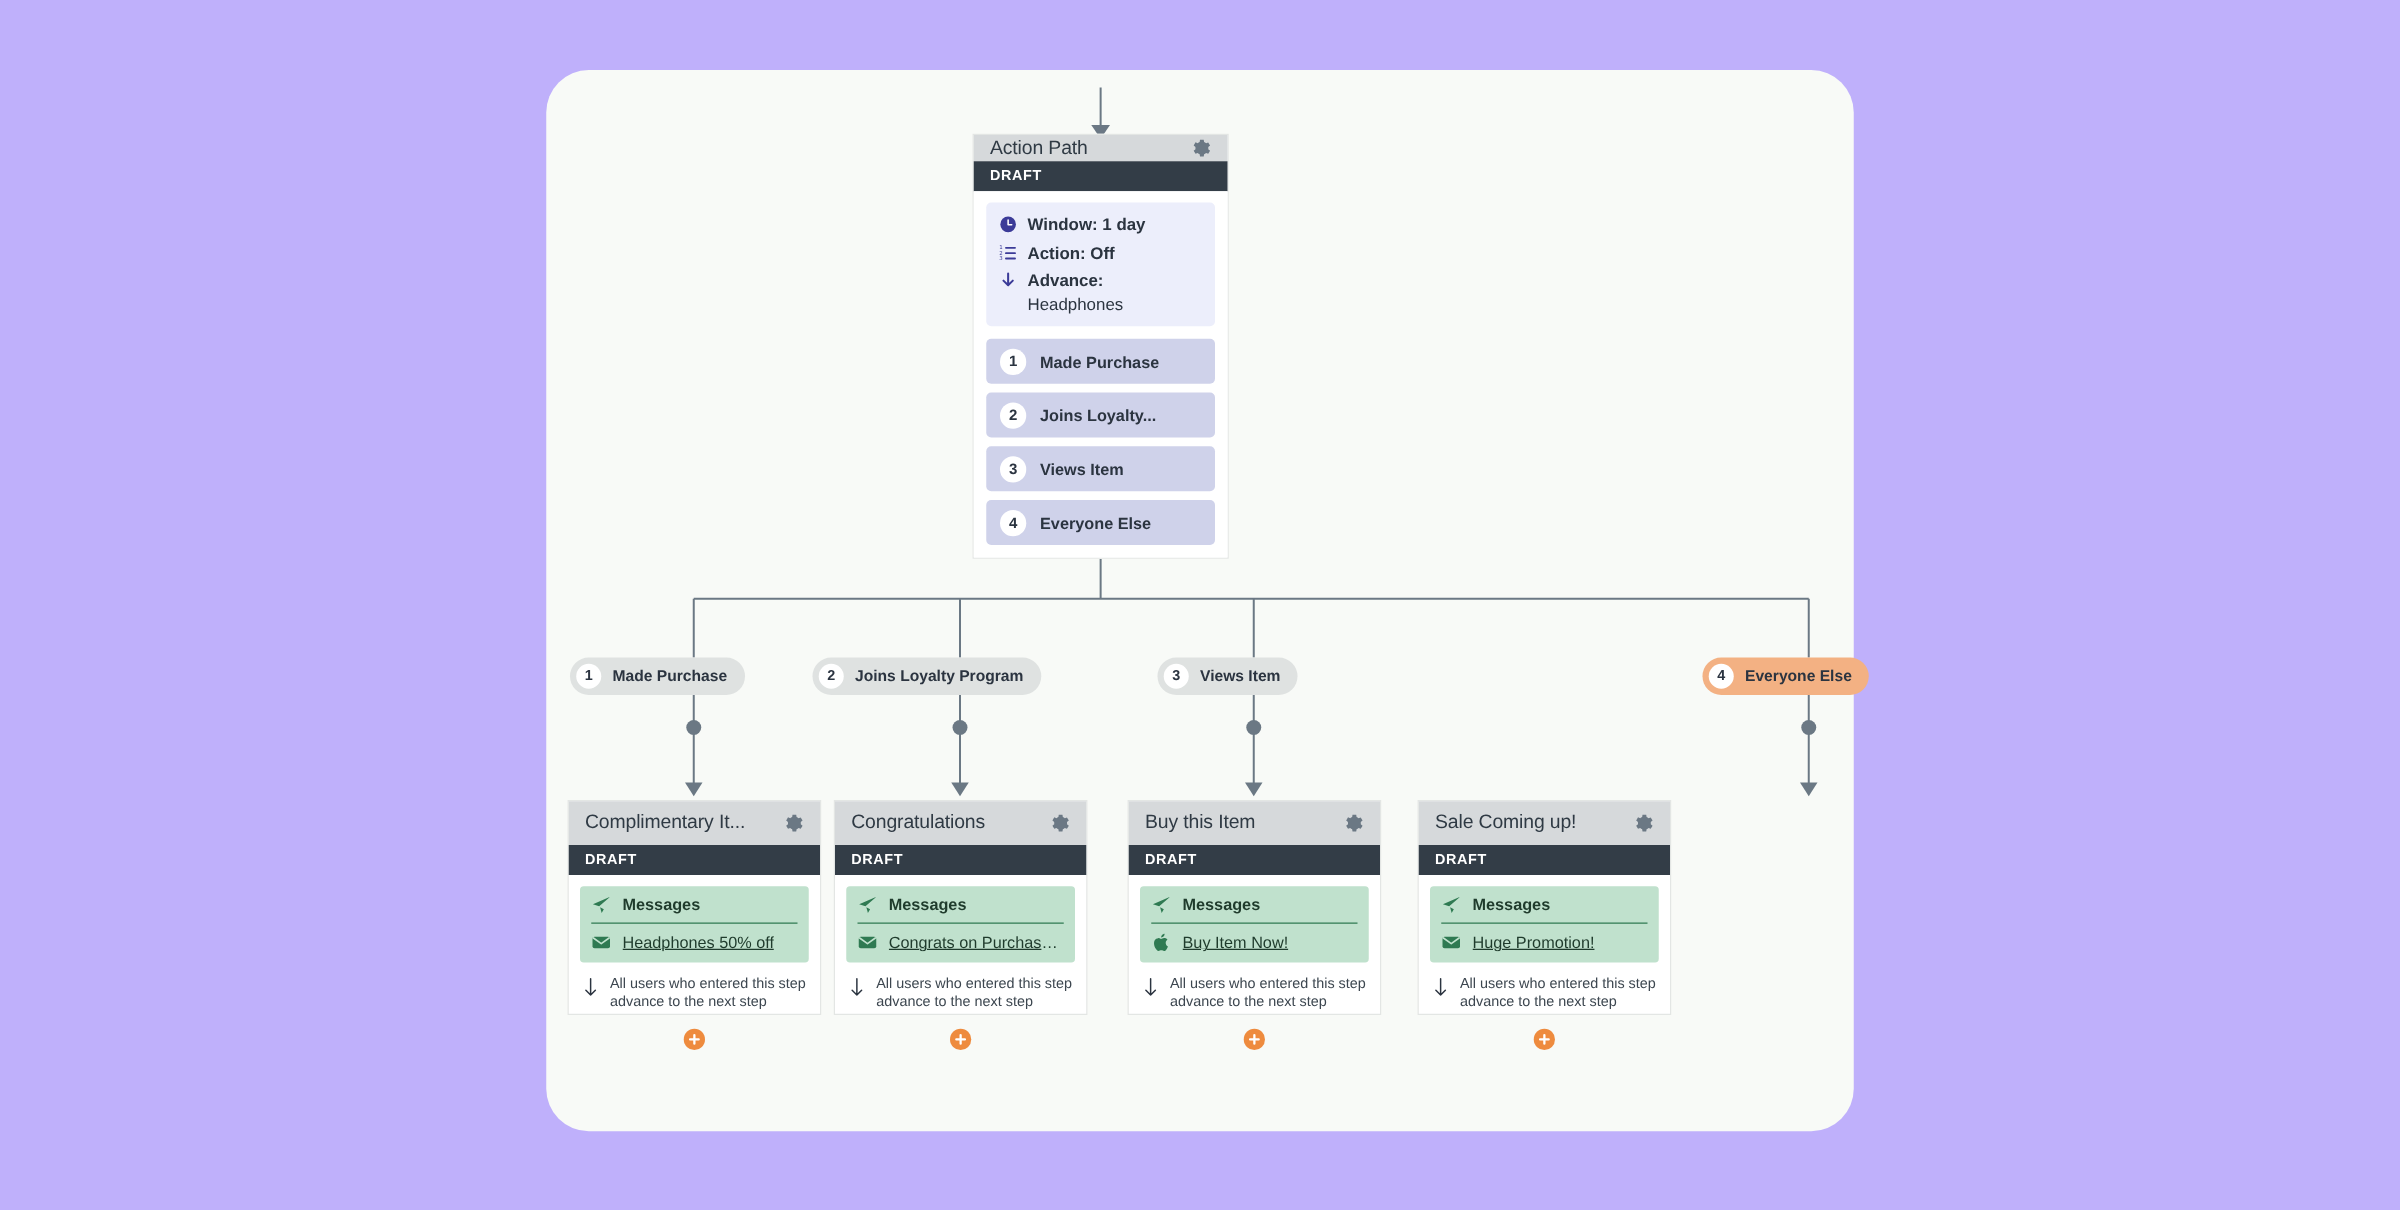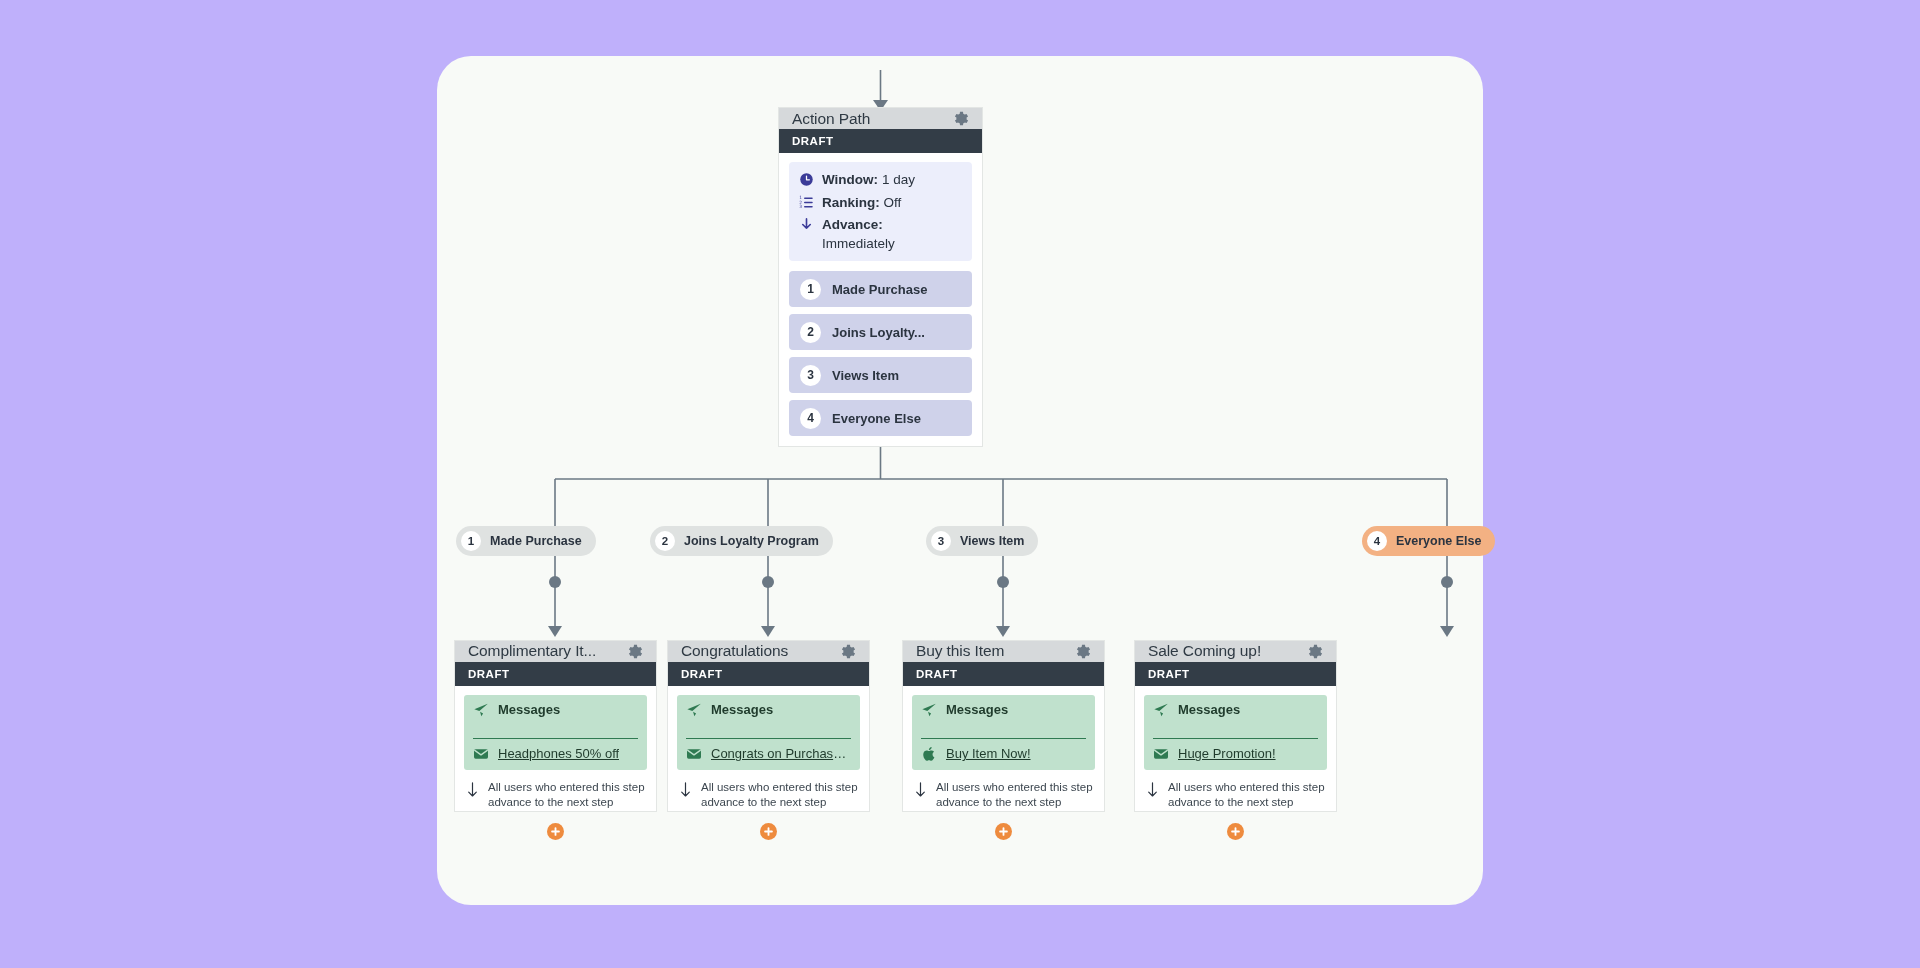--- a/index.html
+++ b/index.html
@@ -103,21 +103,21 @@
     align-items: flex-start;
     gap: 8px;
     margin-bottom: 4px;
     font-size: 13.5px;
     color: #2b3440;
     line-height: 1.35;
   }
   .meta-row:last-child { margin-bottom: 0; }
   .meta-icon { width: 15px; height: 15px; flex: none; margin-top: 1px; }
   .meta-label { font-weight: bold; }
-  .meta-val { font-weight: normal; }
+  .meta-val { font-weight: bold; }
   .meta-sub {
     font-size: 13.5px;
     color: #2b3440;
     padding-left: 23px;
     margin-top: -2px;
   }
 
   .step-row {
     background: #cfd2ea;
     border-radius: 4px;
@@ -191,21 +191,21 @@
   }
   .msg-box {
     background: #c0e1cd;
     border-radius: 3px;
     padding: 7px 9px 8px 9px;
   }
   .msg-head {
     display: flex;
     align-items: center;
     gap: 9px;
-    padding-bottom: 20px;
+    padding-bottom: 6px;
     border-bottom: 1.5px solid #2f7a52;
   }
   .msg-head-label {
     font-size: 13px;
     font-weight: bold;
     color: #1f3b2c;
   }
   .msg-item {
     display: flex;
     align-items: center;
@@ -319,32 +319,32 @@
                 <rect x="8" y="10.8" width="14" height="2.4" rx="1.2"></rect>
                 <rect x="8" y="17.6" width="14" height="2.4" rx="1.2"></rect>
               </g>
               <g fill="#3b3b98" font-size="7" font-family="DejaVu Sans">
                 <text x="0.5" y="7">1</text>
                   <text x="0.5" y="14">2</text>
                   <text x="0.5" y="21">3</text>
               </g>
             </svg>
             <div>
-              <span class="meta-label">Ranking:</span>
+              <span class="meta-label">Action:</span>
               <span class="meta-val">Off</span>
             </div>
           </div>
 
           <div class="meta-row">
             <svg class="meta-icon" viewBox="0 0 24 24" xmlns="http://www.w3.org/2000/svg">
               <path d="M12 3v15m0 0l-6-6m6 6l6-6" stroke="#3b3b98" stroke-width="2.6" fill="none" stroke-linecap="round" stroke-linejoin="round"></path>
             </svg>
             <span class="meta-label">Advance:</span>
           </div>
-          <div class="meta-sub">Immediately</div>
+          <div class="meta-sub">Headphones</div>
         </div>
 
         <div class="step-row">
           <div class="step-num">1</div>
           <div class="step-label">Made Purchase</div>
         </div>
         <div class="step-row">
           <div class="step-num">2</div>
           <div class="step-label">Joins Loyalty...</div>
         </div>

